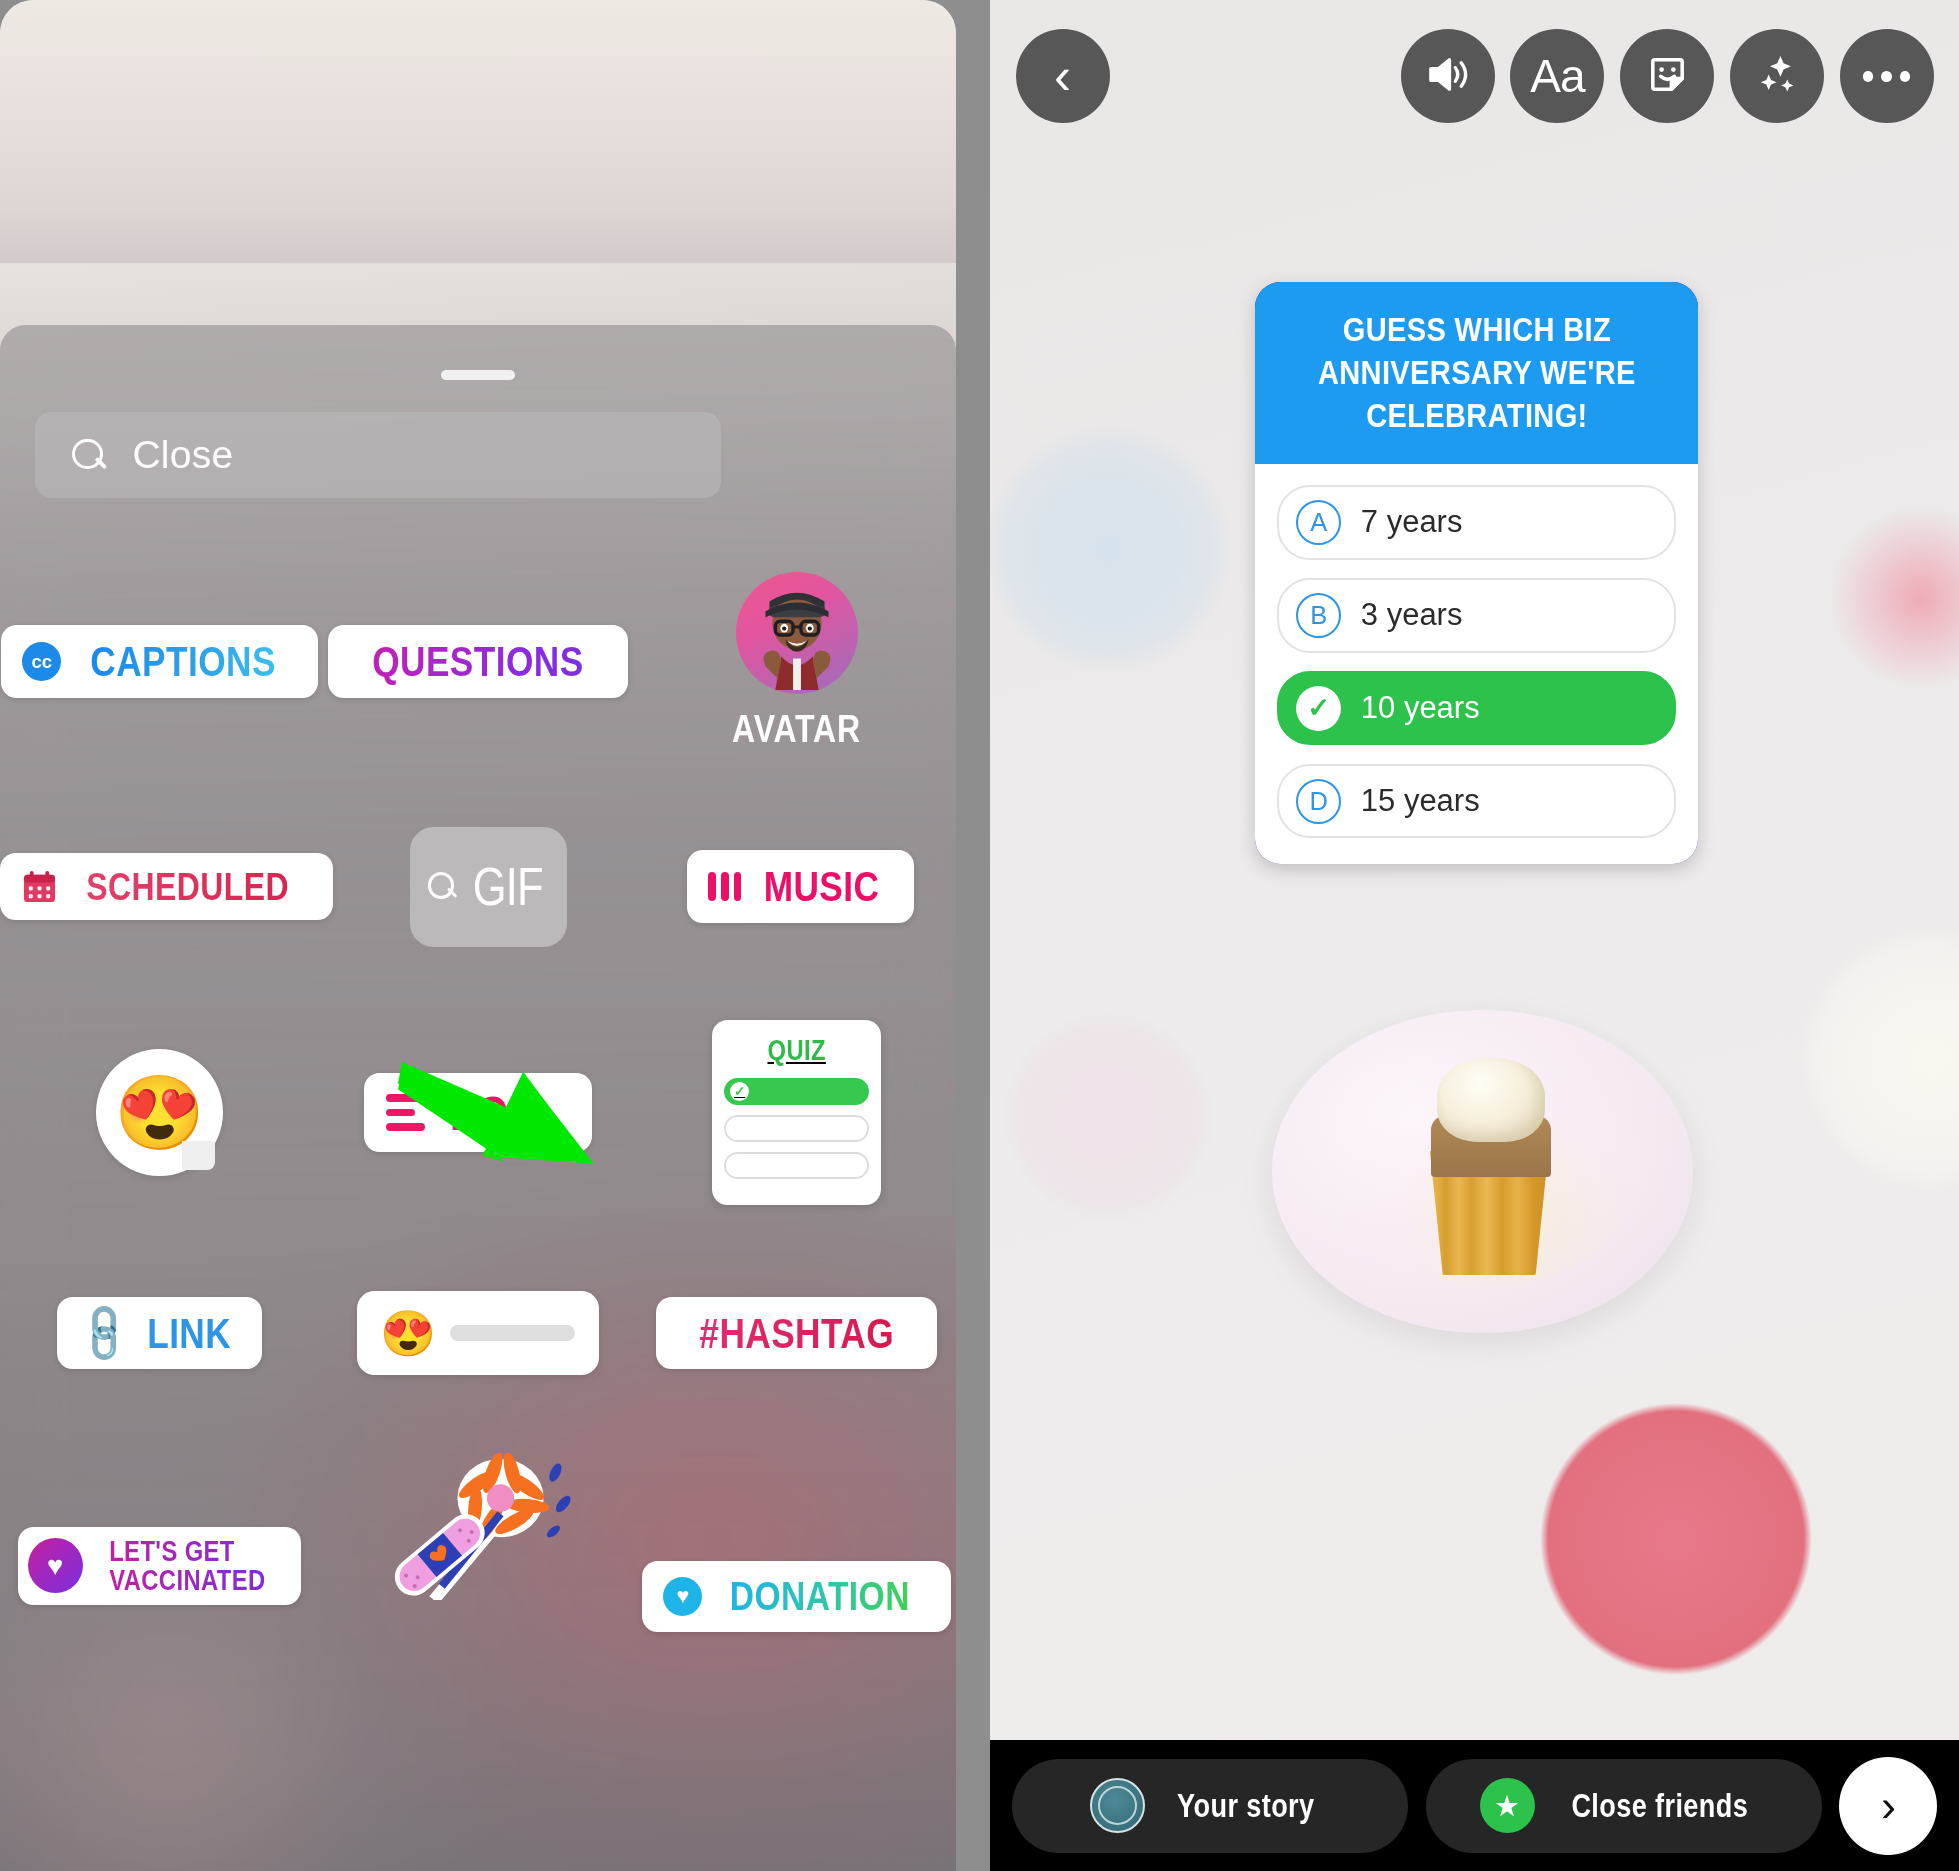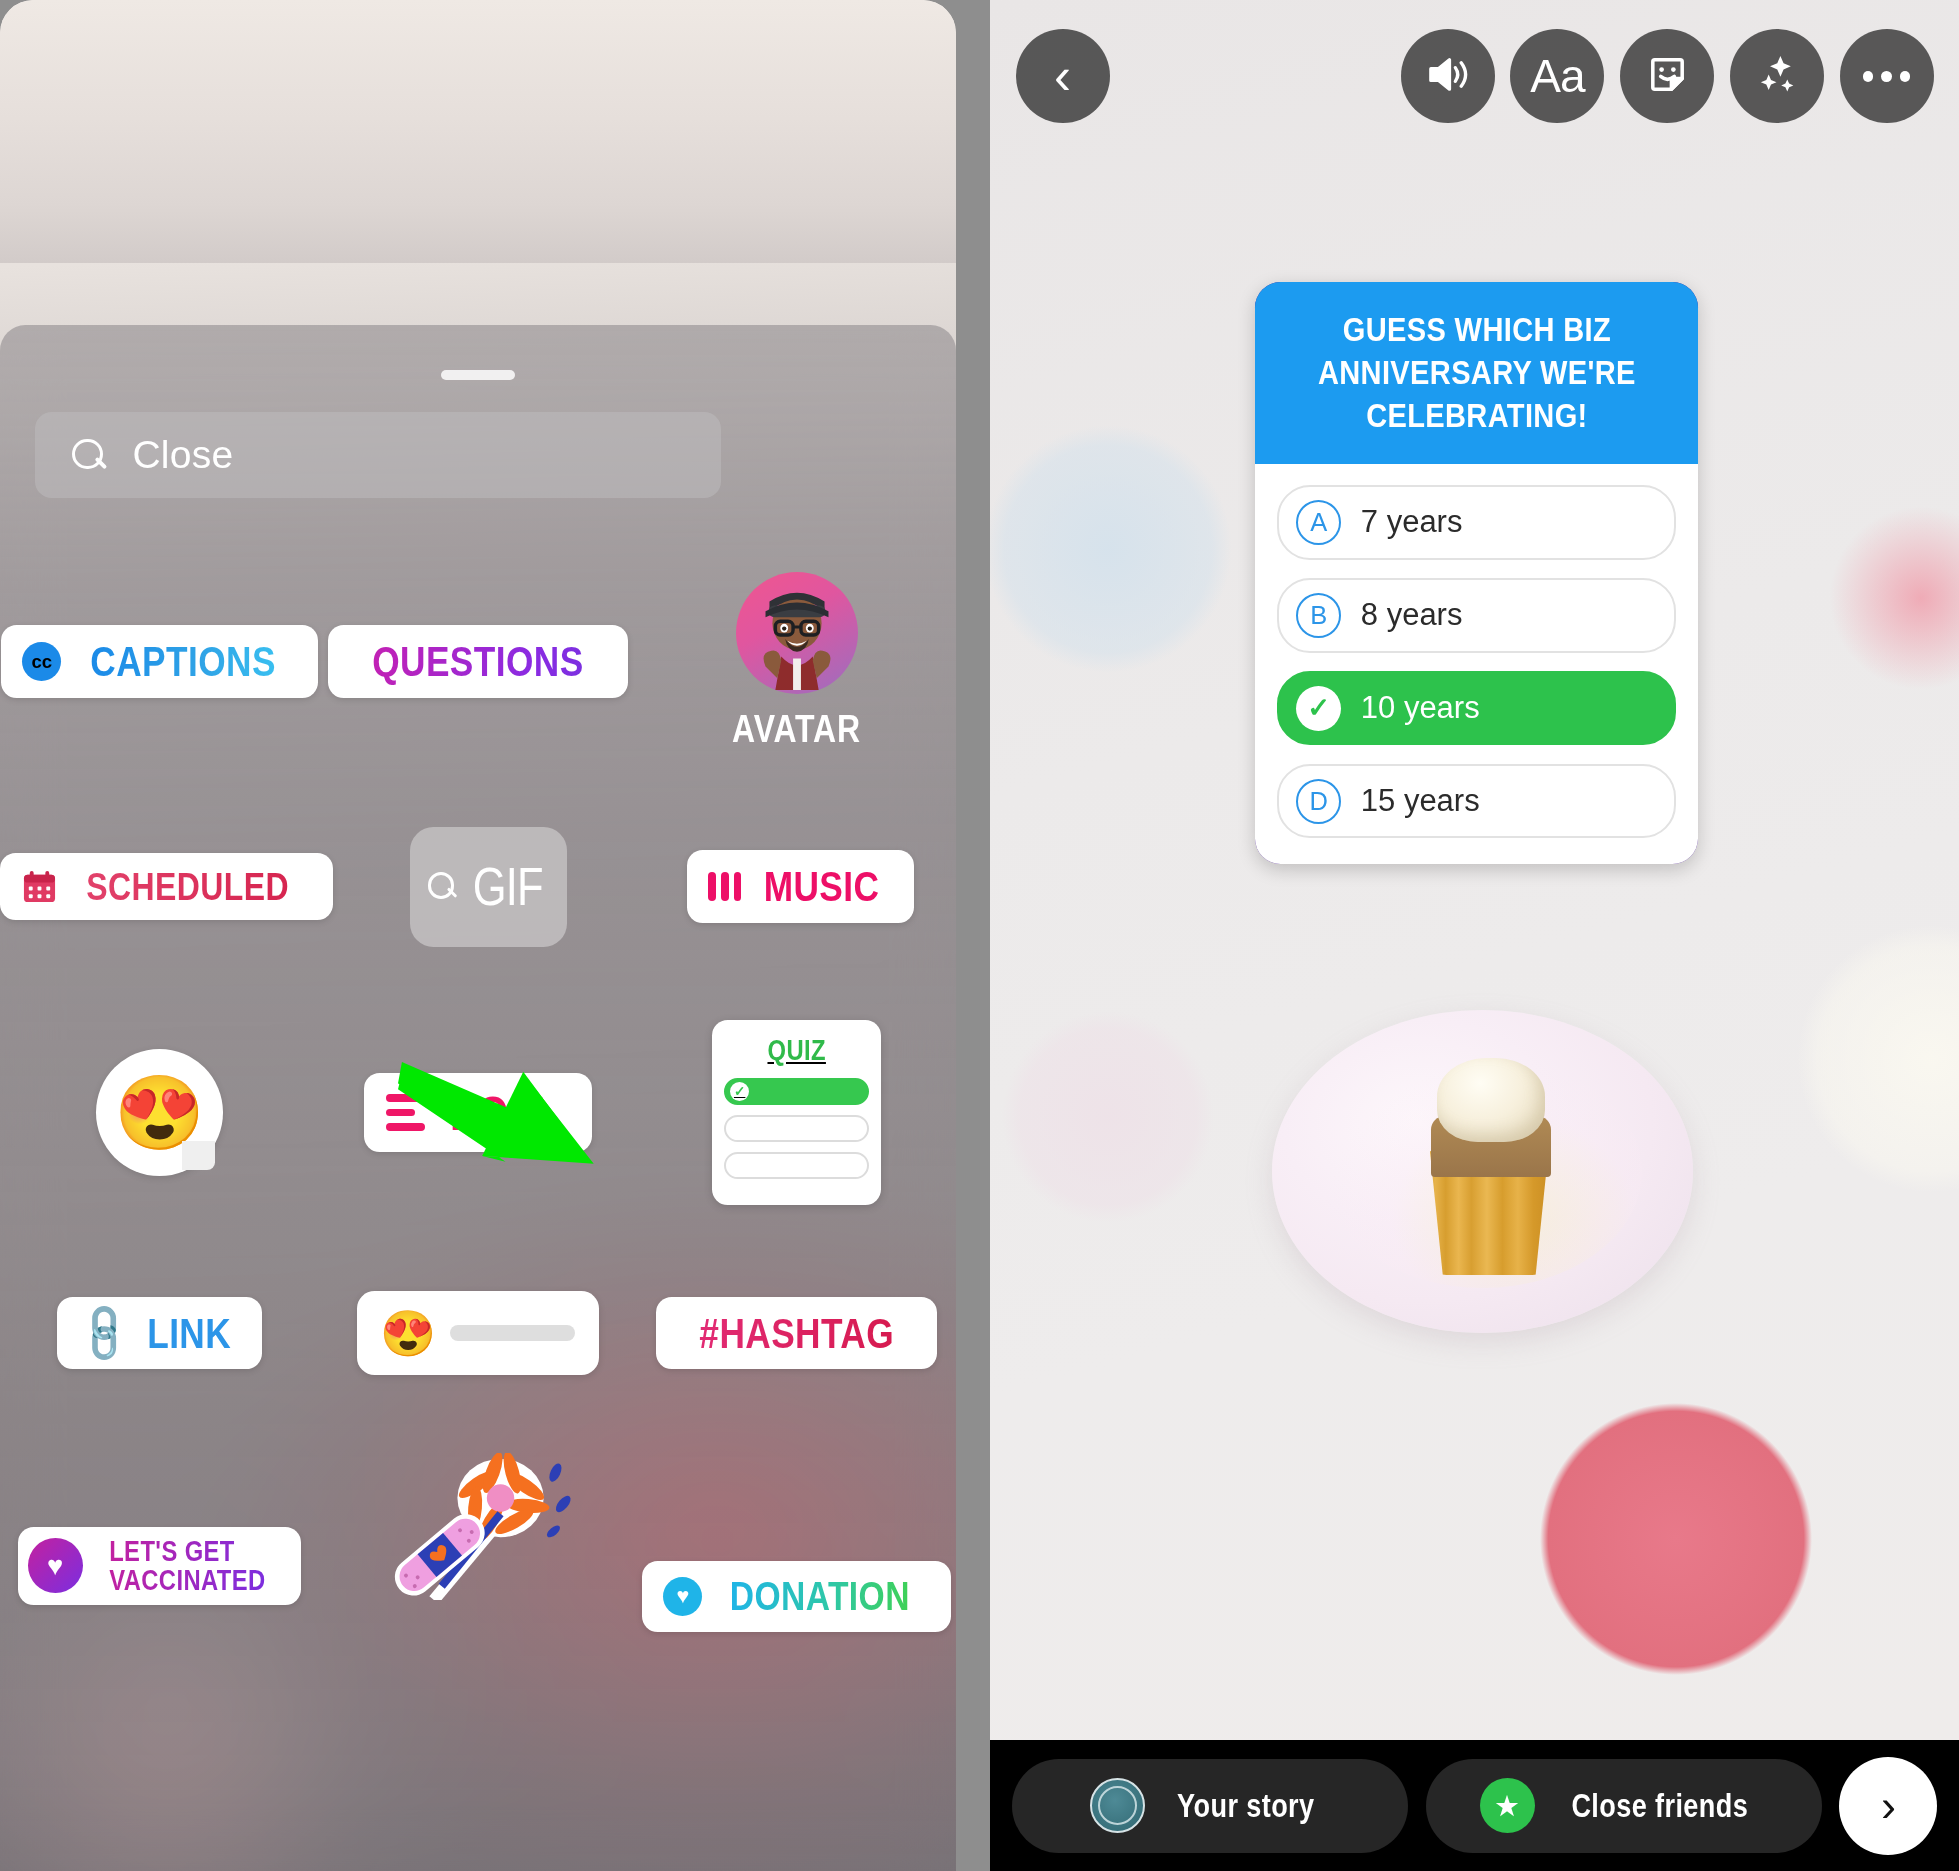--- a/index.html
+++ b/index.html
@@ -84,21 +84,21 @@
   .txt-captions { font-size: 43px; background: linear-gradient(90deg,#1b8ae8,#2fa3e6 60%,#39bff0); -webkit-background-clip: text; background-clip: text; color: transparent; }
   .txt-questions { font-size: 43px; background: linear-gradient(100deg,#c321b4,#8a2be2 75%,#7b30e0); -webkit-background-clip:text; background-clip:text; color: transparent; }
   .txt-scheduled { font-size: 39px; background: linear-gradient(100deg,#e2426b,#d6244f); -webkit-background-clip:text; background-clip:text; color: transparent; }
   .txt-music { font-size: 43px; color: #ed0f67; }
   .txt-poll { font-size: 49px; color: #ef1667; }
   .txt-link { font-size: 43px; color: #2c95e8; }
   .txt-hashtag { font-size: 43px; background: linear-gradient(100deg,#e22b74,#d61a4f); -webkit-background-clip:text; background-clip:text; color: transparent; }
   .txt-vax { font-size: 29px; background: linear-gradient(100deg,#c3219f,#7b2ee0); -webkit-background-clip:text; background-clip:text; color: transparent; line-height: 1.0; text-align:left; }
   .txt-donation { font-size: 41px; background: linear-gradient(95deg,#1fb4e8 0%, #2ec7a8 55%, #3fd154 100%); -webkit-background-clip:text; background-clip:text; color: transparent; }
 
-  .cc-icon { width: 39px; height: 39px; border-radius: 50%; background:#1b8ae8; color:#000000;
+  .cc-icon { width: 39px; height: 39px; border-radius: 50%; background:#1b8ae8; color:#ffffff;
     font-size: 18.6px; font-weight:700; display:flex; align-items:center; justify-content:center; margin-right: 8.8px; flex:none; }
   .cal-icon { width: 35px; height: 35px; margin-right: 7.8px; flex:none; }
   .music-icon { display:flex; gap:4.9px; margin-right: 9.8px; flex:none; align-items:center; }
   .music-icon i { display:block; width:7.8px; height:29px; border-radius: 4.9px; background:#ed0f67; }
   .poll-icon { display:flex; flex-direction:column; gap:6.9px; margin-right:12.7px; flex:none; }
   .poll-icon i { display:block; height:7.8px; border-radius:3.9px; background:#ef1667; }
   .poll-icon i:nth-child(1){ width:39px }
   .poll-icon i:nth-child(2){ width:29px }
   .poll-icon i:nth-child(3){ width:39px }
 
@@ -533,21 +533,21 @@
       <div class="quiz-head">
         <span class="cond2">GUESS WHICH BIZ ANNIVERSARY WE'RE CELEBRATING!</span>
       </div>
       <div class="quiz-body">
         <div class="opt">
           <span class="opt-letter">A</span>
           <span class="opt-label">7 years</span>
         </div>
         <div class="opt">
           <span class="opt-letter">B</span>
-          <span class="opt-label">8 years</span>
+          <span class="opt-label">3 years</span>
         </div>
         <div class="opt correct">
           <span class="opt-check">✓</span>
           <span class="opt-label">10 years</span>
         </div>
         <div class="opt">
           <span class="opt-letter">D</span>
           <span class="opt-label">15 years</span>
         </div>
       </div>

